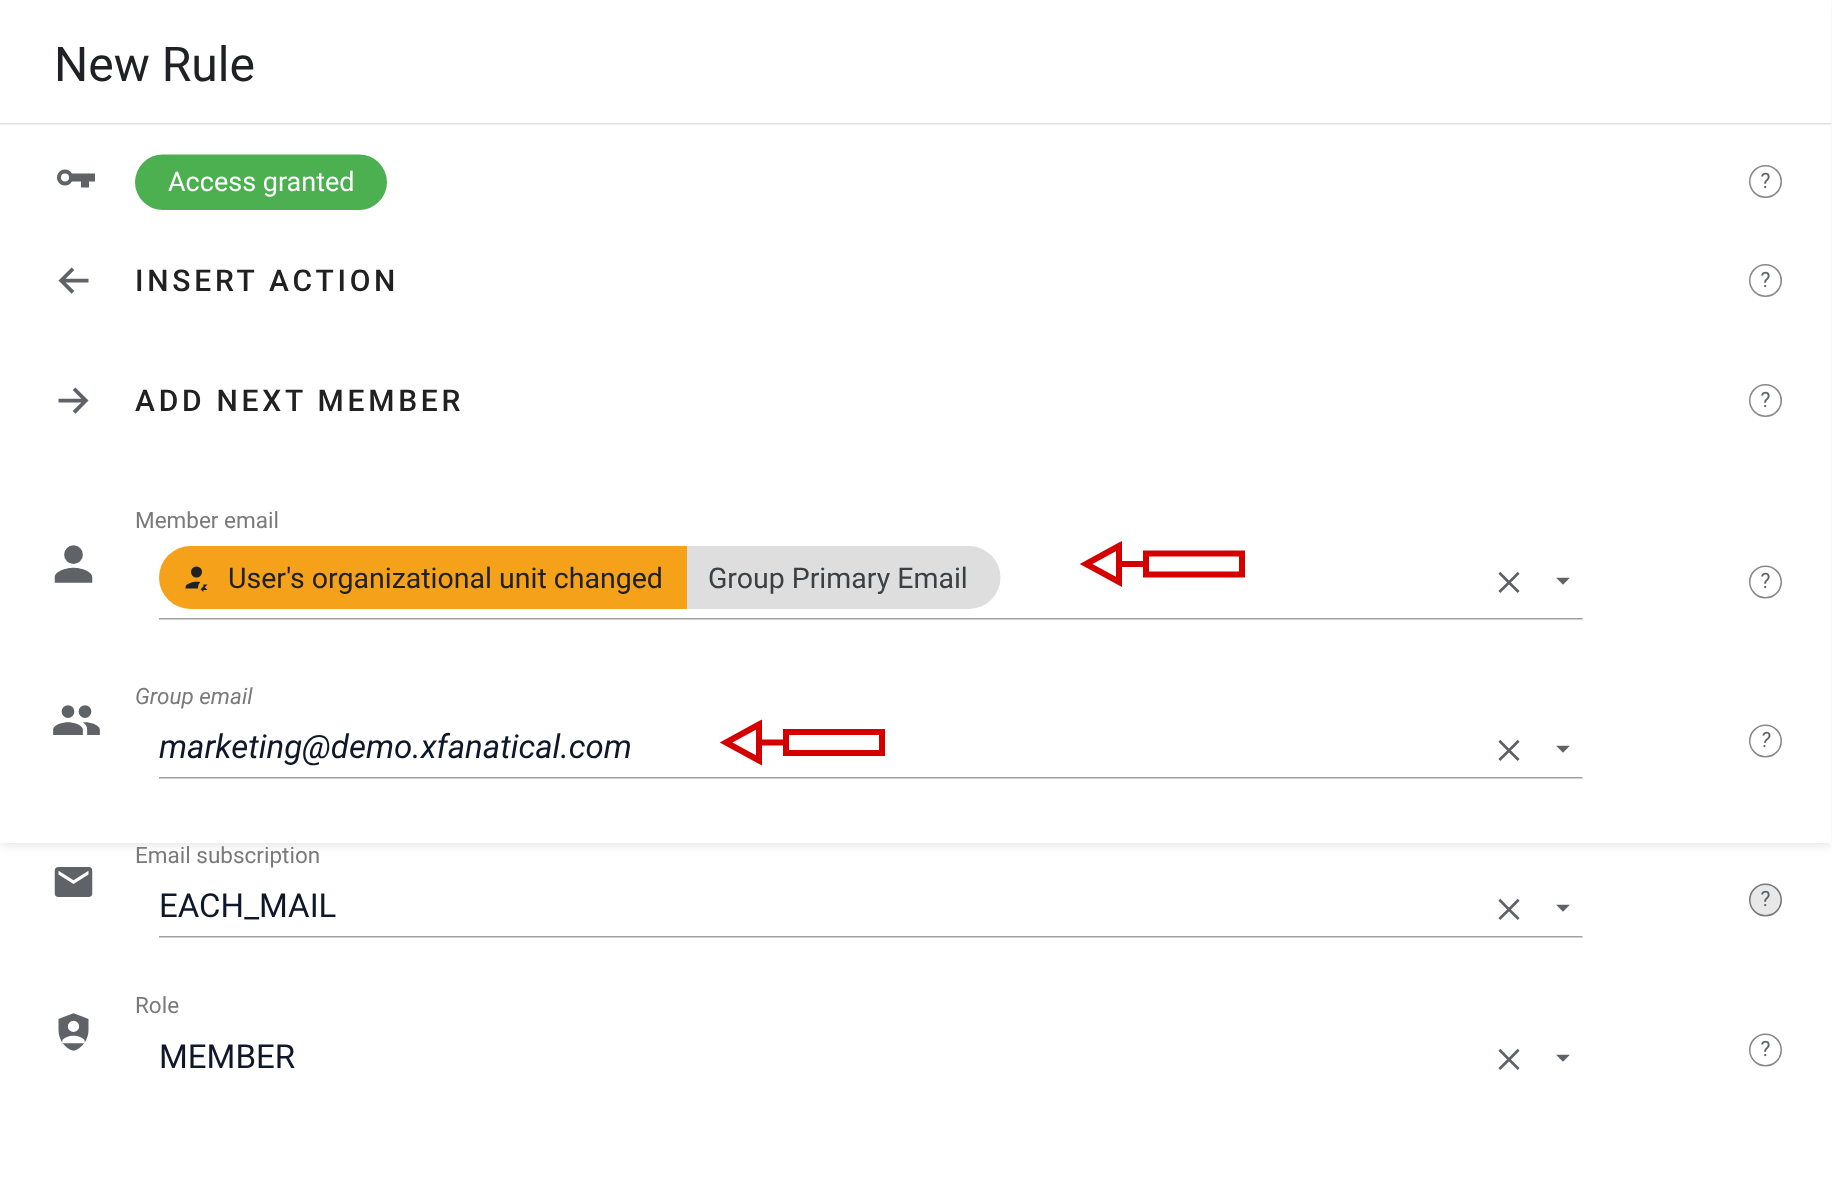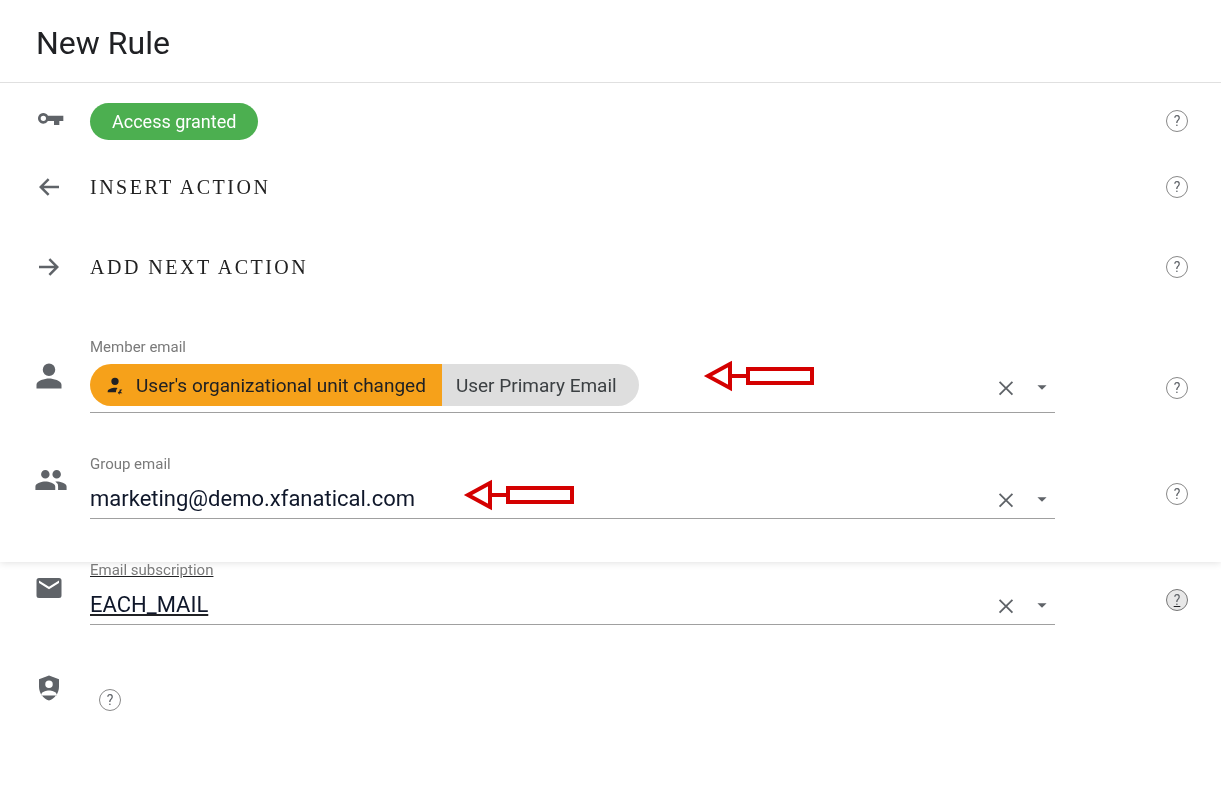--- a/index.html
+++ b/index.html
@@ -77,35 +77,35 @@
   }
   .pill-green {
     display: inline-block;
     background: #4caf50; color: #fff;
     font-weight: 400; font-size: 18px;
     padding: 8px 22px; border-radius: 999px;
   }
   .section-title {
     font-size: 20px; letter-spacing: 2.5px; font-weight: 500;
     color: #212121;
-    font-family: Liberation Serif, serif;
   }
   .field-block {
     width: 965px;
   }
   .field-label {
     font-size: 15px; color: #7a7a7a;
     margin-bottom: 6px;
     margin-top: 23px;
   }
   .input-line {
     display: flex; align-items: center;
     border-bottom: 1px solid #a0a0a0;
     min-height: 40px;
     position: relative;
+    margin-left: 16px;
   }
   .input-line .line-value {
     flex: 1 1 auto;
     font-size: 22px; color: #0f172a;
     padding: 4px 0;
   }
   .input-line .line-actions {
     display: flex; align-items: center; gap: 14px;
     color: #5f6368;
     padding-right: 2px;
@@ -177,21 +177,21 @@
           </div>
       </div>
 
       <div class="row section-heading">
         <div class="row-icon">
           <svg width="30" height="30" viewBox="0 0 24 24" fill="#5f6368">
               <path d="M4 11h12.17l-4.58-4.59L13 5l7 7-7 7-1.41-1.41L16.17 13H4z"></path>
             </svg>
         </div>
         <div class="row-content">
-          <span class="section-title">ADD NEXT ACTION</span>
+          <span class="section-title">ADD NEXT MEMBER</span>
         </div>
         <div class="help-icon">
             <div class="help-circle">?</div>
           </div>
       </div>
 
       <div class="row" style="min-height:110px; align-items:flex-end; padding-bottom:4px;">
         <div class="row-icon align-bottom">
           <svg width="30" height="30" viewBox="0 0 24 24" fill="#5f6368">
               <path d="M12 12a5 5 0 1 0-5-5 5 5 0 0 0 5 5zm0 2c-3.33 0-10 1.67-10 5v3h20v-3c0-3.33-6.67-5-10-5z"></path>
@@ -204,21 +204,21 @@
               <div class="chip-row">
                 <span class="chip-orange">
                   <span class="chip-icon">
                     <svg width="22" height="22" viewBox="0 0 24 24" fill="#202124">
                         <path d="M12 12a4 4 0 1 0-4-4 4 4 0 0 0 4 4zm5 9v-2.5l-2 2 2 2V21h3l-2-2 2-2h-3zM4 20v-1c0-2.66 5.33-4 8-4 .8 0 1.75.12 2.72.34A6.49 6.49 0 0 0 13 20z"></path>
                       </svg>
                   </span>
                   <span>User's organizational unit changed</span>
                 </span>
                 <span class="chip-grey">
-                  <span>User Primary Email</span>
+                  <span>Group Primary Email</span>
                 </span>
               </div>
               <div style="flex:1"></div>
               <div class="line-actions">
                 <span class="x-btn">
                   <svg width="22" height="22" viewBox="0 0 24 24" fill="#5f6368">
                       <path d="M18.3 5.71 12 12.01l-6.3-6.3L4.29 7.12l6.3 6.3-6.3 6.3 1.41 1.41 6.3-6.3 6.3 6.3 1.41-1.41-6.3-6.3 6.3-6.3z"></path>
                     </svg>
                 </span>
                 <span class="caret-btn">
@@ -238,21 +238,21 @@
                 </svg>
               </div>
             </div>
           </div>
         </div>
         <div class="help-icon" style="align-self:flex-end; margin-bottom:14px;">
             <div class="help-circle">?</div>
           </div>
       </div>
 
-      <div class="row" style="min-height:106px; align-items:flex-end; padding-bottom:4px;">
+      <div class="row" style="min-height:106px; align-items:flex-end; padding-bottom:4px;font-style:italic;">
         <div class="row-icon align-bottom">
           <svg width="34" height="34" viewBox="0 0 24 24" fill="#5f6368">
               <path d="M16 11a3 3 0 1 0-3-3 3 3 0 0 0 3 3zm-8 0a3 3 0 1 0-3-3 3 3 0 0 0 3 3zm0 2c-2.33 0-7 1.17-7 3.5V19h14v-2.5C15 14.17 10.33 13 8 13zm8 0c-.29 0-.62.02-.97.05A4.22 4.22 0 0 1 17 16.5V19h6v-2.5c0-2.33-4.67-3.5-7-3.5z"></path>
             </svg>
         </div>
         <div class="row-content">
           <div class="field-block">
             <div class="field-label">Group email</div>
             <div class="input-line" style="position:relative;">
               <div class="line-value">marketing@demo.xfanatical.com</div>
@@ -279,21 +279,21 @@
                 </svg>
               </div>
             </div>
           </div>
         </div>
         <div class="help-icon" style="align-self:flex-end; margin-bottom:14px;">
             <div class="help-circle">?</div>
           </div>
       </div>
 
-      <div class="row" style="min-height:106px; align-items:flex-end; padding-bottom:4px;text-decoration:underline;">
+      <div class="row" style="min-height:106px; align-items:flex-end; padding-bottom:4px;">
         <div class="row-icon align-bottom">
           <svg width="30" height="30" viewBox="0 0 24 24" fill="#5f6368">
               <path d="M20 4H4a2 2 0 0 0-2 2v12a2 2 0 0 0 2 2h16a2 2 0 0 0 2-2V6a2 2 0 0 0-2-2zm0 4-8 5-8-5V6l8 5 8-5z"></path>
             </svg>
         </div>
         <div class="row-content">
           <div class="field-block">
             <div class="field-label">Email subscription</div>
             <div class="input-line">
               <div class="line-value">EACH_MAIL</div>
@@ -316,20 +316,40 @@
             <div class="help-circle active-bg">?</div>
           </div>
       </div>
 
       <div class="row" style="min-height:100px; align-items:flex-end; padding-bottom:4px;">
         <div class="row-icon align-bottom">
           <svg width="30" height="30" viewBox="0 0 24 24" fill="#5f6368">
               <path d="M12 2 4 5v6c0 5 3.4 9.7 8 11 4.6-1.3 8-6 8-11V5l-8-3zm0 10a3 3 0 1 1 3-3 3 3 0 0 1-3 3zm0 2c2 0 6 1 6 3v1H6v-1c0-2 4-3 6-3z"></path>
             </svg>
         </div>
+        <div class="row-content">
+          <div class="field-block">
+            <div class="field-label">Role</div>
+            <div class="input-line" style="border-bottom:none;">
+              <div class="line-value">MEMBER</div>
+              <div class="line-actions">
+                <span class="x-btn">
+                  <svg width="22" height="22" viewBox="0 0 24 24" fill="#5f6368">
+                      <path d="M18.3 5.71 12 12.01l-6.3-6.3L4.29 7.12l6.3 6.3-6.3 6.3 1.41 1.41 6.3-6.3 6.3 6.3 1.41-1.41-6.3-6.3 6.3-6.3z"></path>
+                    </svg>
+                </span>
+                <span class="caret-btn">
+                  <svg width="22" height="22" viewBox="0 0 24 24" fill="#5f6368">
+                      <path d="M7 10l5 5 5-5z"></path>
+                    </svg>
+                </span>
+              </div>
+            </div>
+          </div>
+        </div>
         <div class="help-icon" style="align-self:flex-end; margin-bottom:14px;">
             <div class="help-circle">?</div>
           </div>
       </div>
 
       <div style="height:600px"></div>
 
     </div>
   </div>
 

